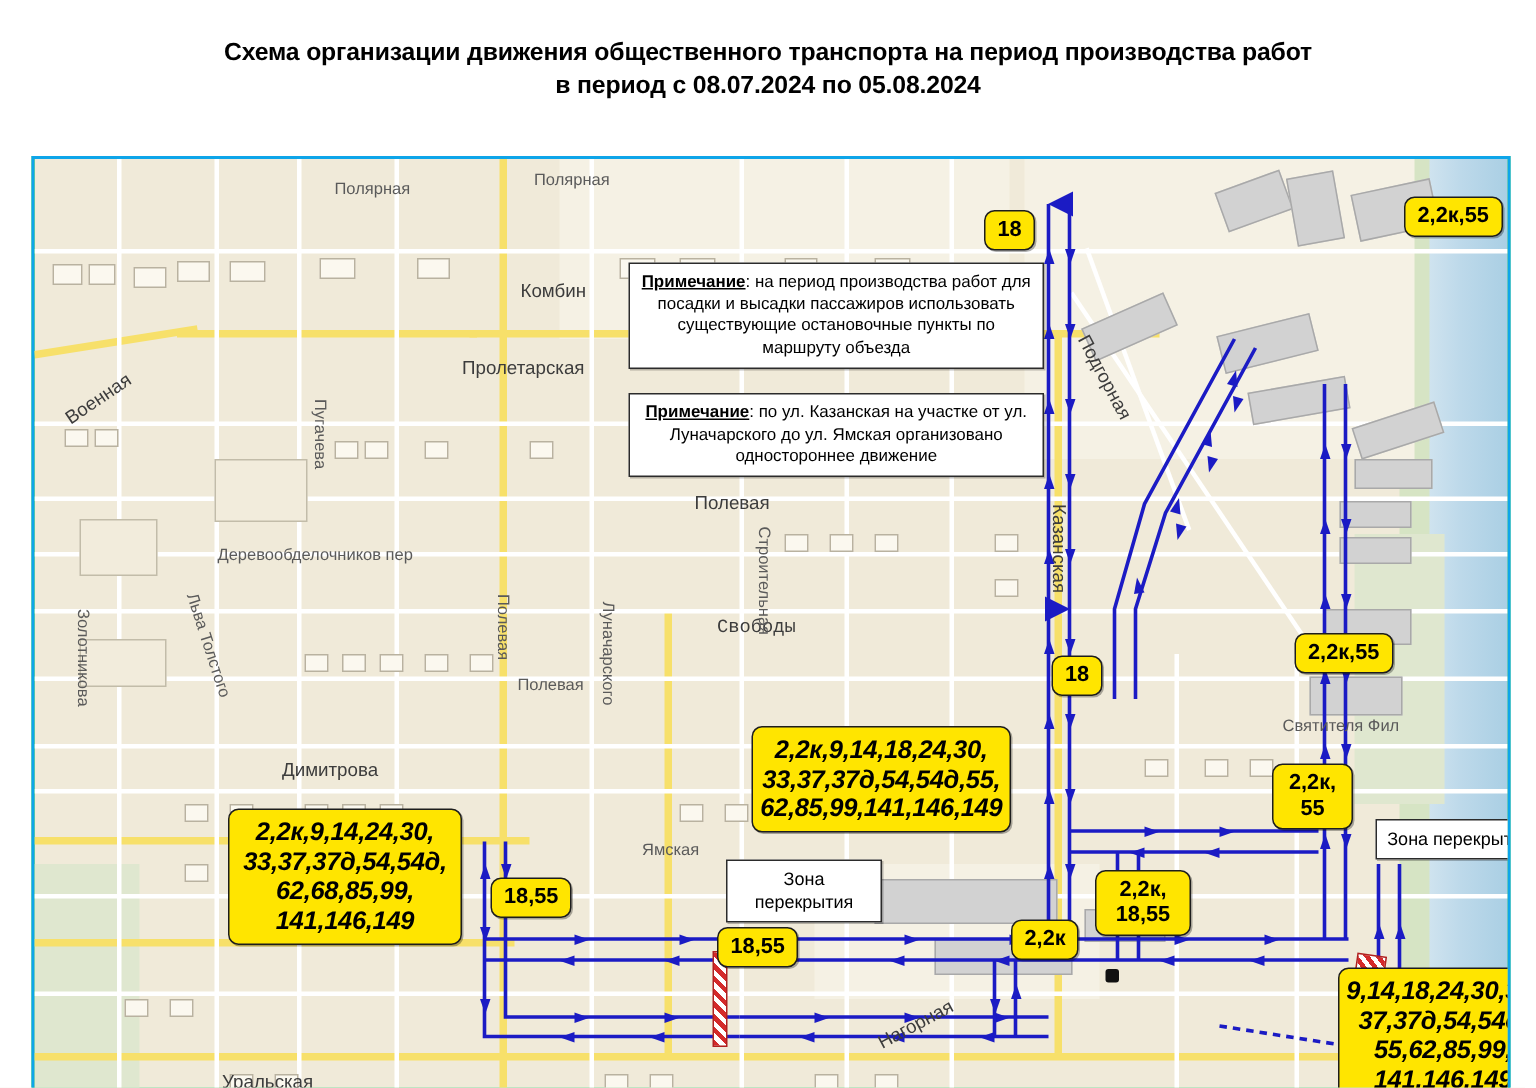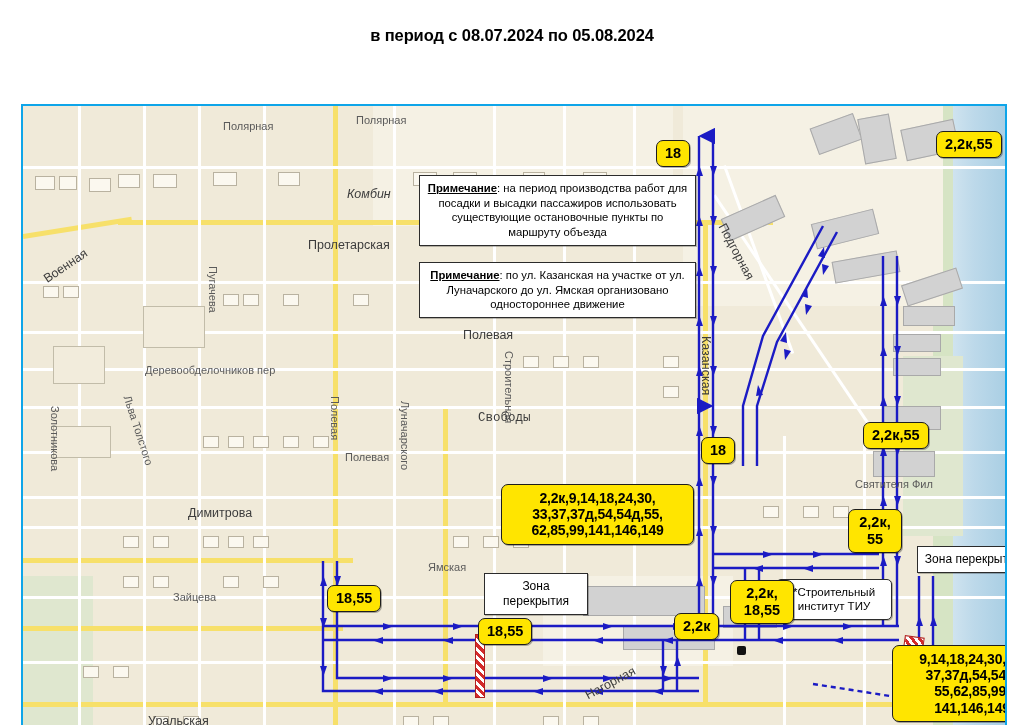--- a/index.html
+++ b/index.html
@@ -85,32 +85,33 @@
   }
   .wbox-round{border-radius:5px;}
 
   
   .ybadge{
     position:absolute;background:#ffe500;border:1.6px solid #1d1d1d;
     border-radius:7px;text-align:center;color:#000;font-weight:bold;
     line-height:1.16;box-shadow:1px 1px 0 rgba(0,0,0,.3);
   }
   .ybadge.md{font-size:14.5px;padding:4px 8px;}
-  .ybadge.lg{font-size:14px;padding:5px 12px;letter-spacing:-0.2px;}
+  .ybadge.lg{font-size:17px;padding:5px 2px;letter-spacing:-0.2px;font-style:italic;}
 
   
   .stopdot{position:absolute;width:9px;height:9px;background:#111;border-radius:2px;}
   .stopbar{position:absolute;background:#111;}
 </style>
 </head>
 <body>
 
 <div id="page">
 
   <div class="title-wrap">
+    <div class="title-line">Схема организации движения общественного транспорта на период производства работ</div>
     <div class="title-line">в период с 08.07.2024 по 05.08.2024</div>
   </div>
 
   <div class="map-frame">
     <div class="map-inner">
 
       <div class="land"></div>
       <div class="riverbank"></div>
       <div class="river"></div>
 
@@ -374,21 +375,21 @@
       </svg>
 
       <div class="hatch" style="left:452px;top:528px;width:8px;height:62px;"></div>
       <div class="hatch" style="left:876px;top:530px;width:18px;height:82px;transform:rotate(8deg);"></div>
 
       <div class="stopbar" style="left:886px;top:586px;width:16px;height:7px;"></div>
       <div class="stopdot" style="left:714px;top:540px;"></div>
 
       <div class="st" style="left:200px;top:14px;">Полярная</div>
       <div class="st" style="left:333px;top:8px;">Полярная</div>
-      <div class="st st-b" style="left:324px;top:81px;font-style:italic;">Комбин</div>
+      <div class="st st-b" style="left:324px;top:81px;">Комбин</div>
       <div class="st st-b" style="left:285px;top:132px;">Пролетарская</div>
       <div class="st st-b" style="left:18px;top:168px;transform:rotate(-34deg);transform-origin:left top;">Военная</div>
       <div class="st" style="left:196px;top:160px;transform:rotate(90deg);transform-origin:left top;">Пугачева</div>
       <div class="st" style="left:122px;top:258px;">Деревообделочников пер</div>
       <div class="st" style="left:110px;top:288px;transform:rotate(72deg);transform-origin:left top;">Льва Толстого</div>
       <div class="st" style="left:38px;top:300px;transform:rotate(90deg);transform-origin:left top;">Золотникова</div>
       <div class="st" style="left:318px;top:290px;transform:rotate(90deg);transform-origin:left top;">Полевая</div>
       <div class="st" style="left:322px;top:345px;">Полевая</div>
       <div class="st st-b" style="left:440px;top:222px;">Полевая</div>
       <div class="st st-b" style="left:455px;top:305px;font-family:Liberation Mono, monospace;">Свободы</div>
@@ -414,43 +415,46 @@
 
 
       <div class="wbox" style="left:461px;top:467px;width:92px;padding:5px 5px;">
         <span>Зона перекрытия</span>
       </div>
 
       <div class="wbox" style="left:894px;top:440px;width:100px;padding:5px 5px;">
         <span>Зона перекрытия</span>
       </div>
 
-      <div class="wbox wbox-round" style="left:753px;top:473px;width:104px;padding:5px 5px;font-size:11.5px;">
-        <span>*Строительный институт ТИУ</span>
-      </div>
 
       <div class="ybadge md" style="left:633px;top:34px;">18</div>
       <div class="ybadge md" style="left:913px;top:25px;">2,2к,55</div>
       <div class="ybadge md" style="left:678px;top:331px;">18</div>
       <div class="ybadge md" style="left:840px;top:316px;">2,2к,55</div>
 
       <div class="ybadge md" style="left:825px;top:403px;width:36px;">
         <div>2,2к,</div>
         <div>55</div>
       </div>
 
       <div class="ybadge md" style="left:304px;top:479px;">18,55</div>
       <div class="ybadge md" style="left:455px;top:512px;">18,55</div>
       <div class="ybadge md" style="left:651px;top:507px;">2,2к</div>
 
       <div class="ybadge md" style="left:707px;top:474px;width:46px;">
         <div>2,2к,</div>
         <div>18,55</div>
       </div>
 
+      <div class="ybadge lg" style="left:129px;top:433px;width:150px;">
+        <div>2,2к,9,14,24,30,</div>
+        <div>33,37,37д,54,54д,</div>
+        <div>62,68,85,99,</div>
+        <div>141,146,149</div>
+      </div>
 
       <div class="ybadge lg" style="left:478px;top:378px;width:167px;">
         <div>2,2к,9,14,18,24,30,</div>
         <div>33,37,37д,54,54д,55,</div>
         <div>62,85,99,141,146,149</div>
       </div>
 
 
       <div class="ybadge lg" style="left:869px;top:539px;width:134px;">
         <div>9,14,18,24,30,33,</div>

